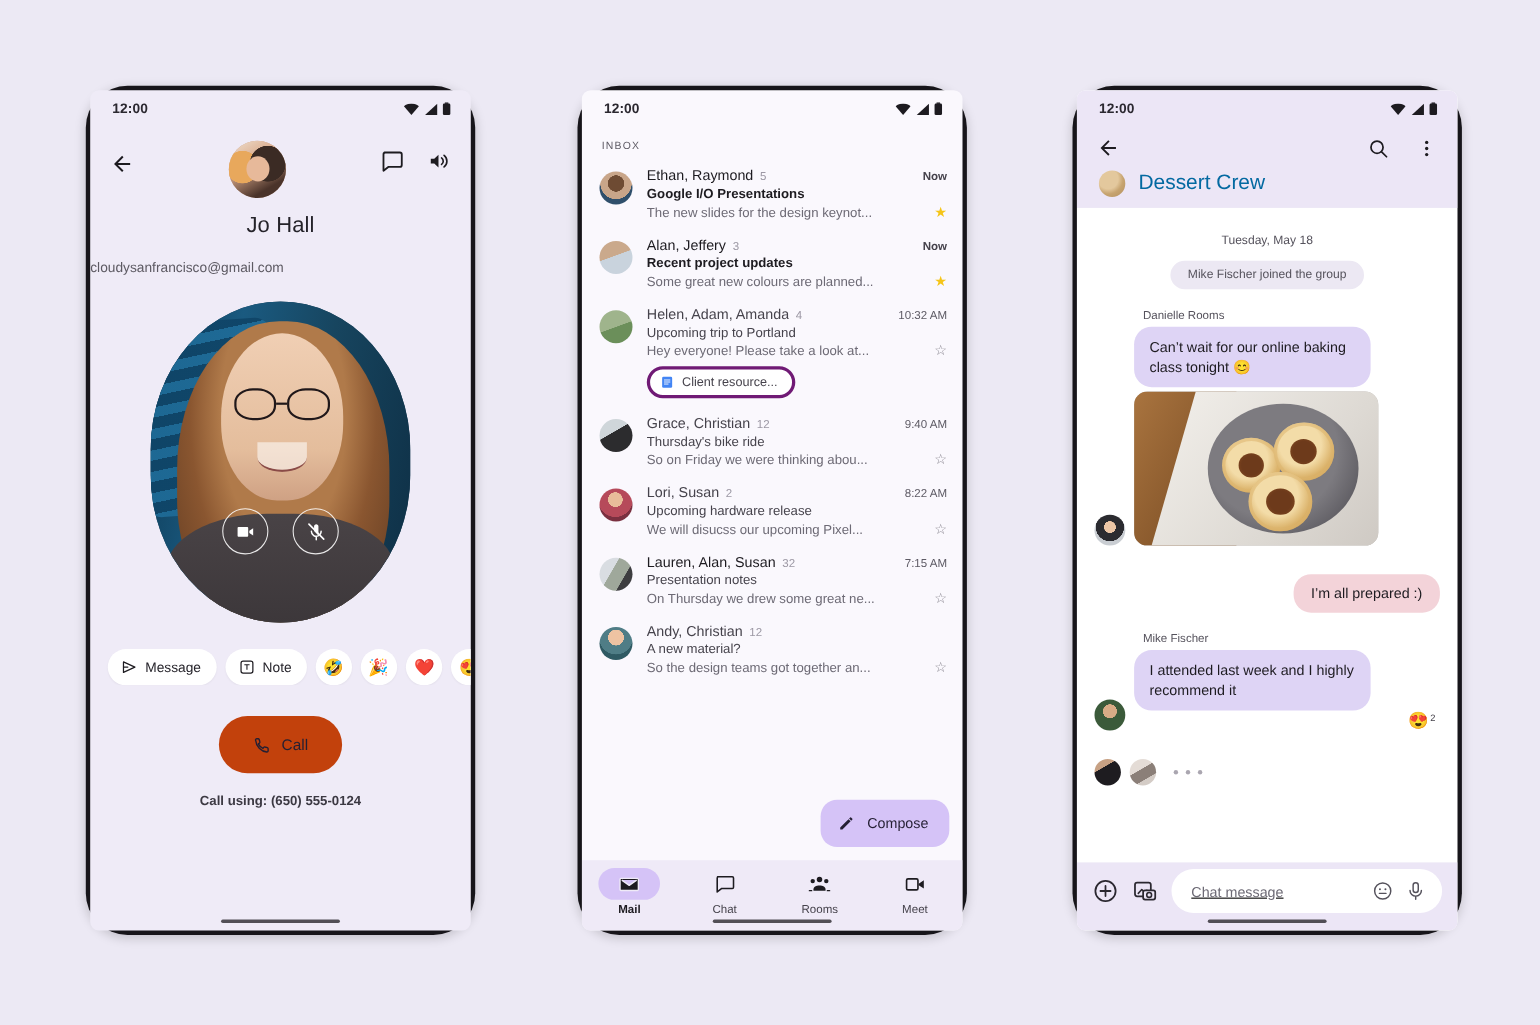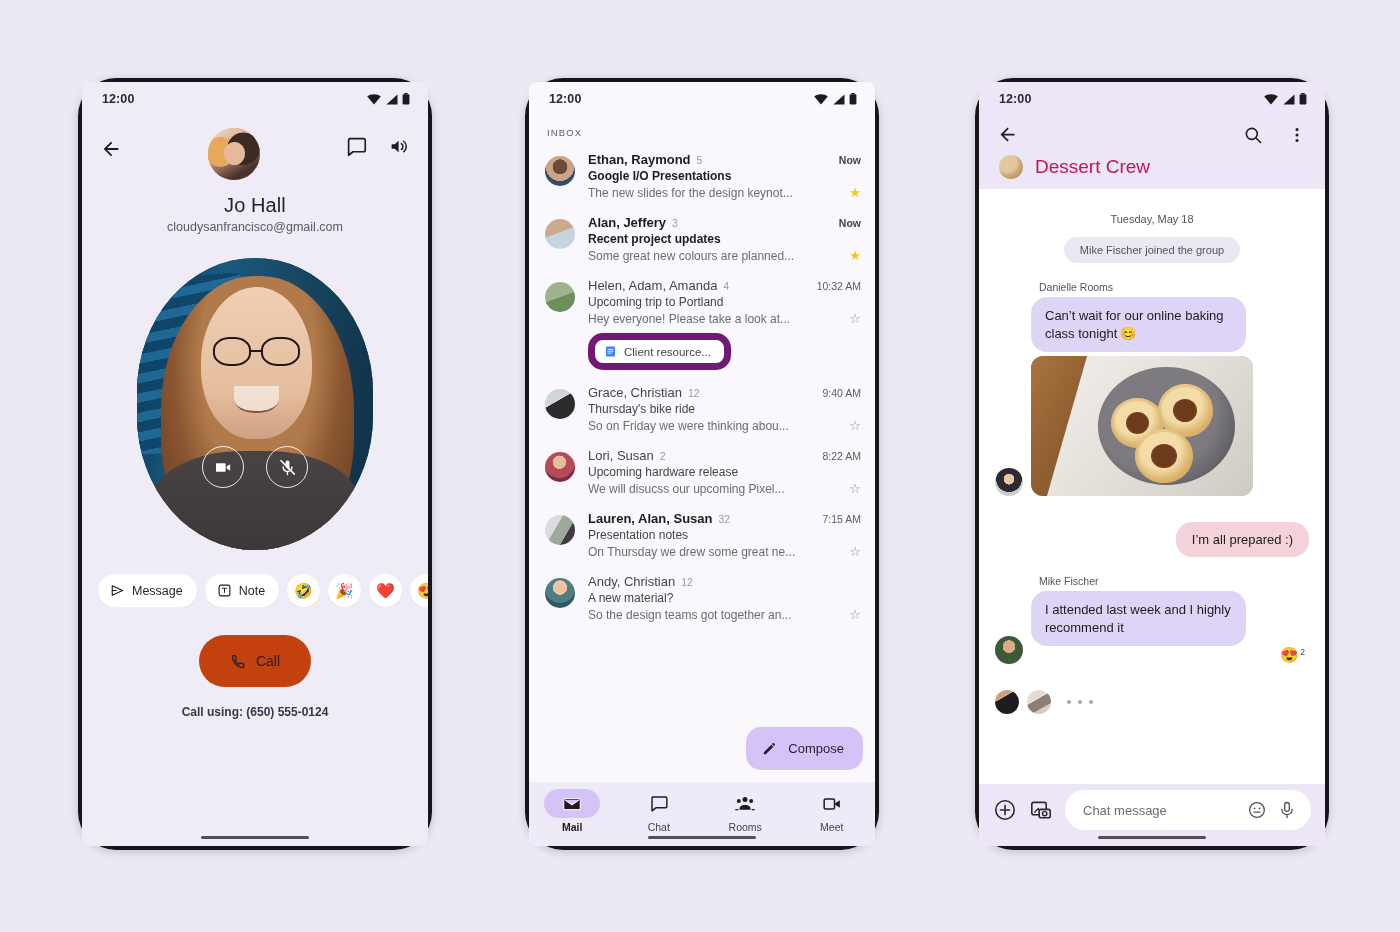--- a/index.html
+++ b/index.html
@@ -86,22 +86,22 @@
   .p1-avatar .face {
     position: absolute; left: 30%; top: 26%;
     width: 42%; height: 46%; border-radius: 50%;
     background: #e7b99a;
   }
   .p1-name {
     text-align: center; font-size: 20px; color: #25232a;
     margin-top: 14px; font-weight: 400; letter-spacing: .1px;
   }
   .p1-email {
-    text-align: center; font-size: 12.5px; color: #5d5a63;
-    margin-top: 3px;
+    text-align: left; font-size: 12.5px; color: #5d5a63;
+    margin-top: 19px;
   }
   .p1-video {
     position: relative;
     width: 236px; height: 292px;
     margin: 24px auto 0 auto;
     border-radius: 50% / 46%;
     overflow: hidden;
     background: #1a3e55;
   }
   .p1-video .vbg {
@@ -218,21 +218,21 @@
     position: relative;
   }
   .gm-ava {
     width: 30px; height: 30px; border-radius: 50%;
     flex: 0 0 30px; margin-top: 4px; overflow: hidden;
     position: relative;
   }
   .gm-body { flex: 1; min-width: 0; }
   .gm-line1 { display: flex; align-items: baseline; gap: 6px; }
   .gm-sender {
-    font-size: 13px; color: #1d1b20; font-weight: 700;
+    font-size: 13px; color: #1d1b20; font-weight: 400;
     white-space: nowrap; overflow: hidden; text-overflow: ellipsis;
   }
   .gm-sender.read { font-weight: 400; color: #46434c; }
   .gm-count { font-size: 10.5px; color: #9c98a4; }
   .gm-time {
     margin-left: auto; font-size: 10.5px; color: #46434c;
     font-weight: 700; white-space: nowrap; padding-left: 8px;
   }
   .gm-time.read { font-weight: 400; color: #5d5a64; }
   .gm-subject {
@@ -244,21 +244,21 @@
   .gm-line3 { display: flex; align-items: center; margin-top: 2px; }
   .gm-snippet {
     font-size: 12px; color: #6d6a75; flex: 1;
     white-space: nowrap; overflow: hidden; text-overflow: ellipsis;
   }
   .gm-star { flex: 0 0 18px; text-align: right; font-size: 13px; }
   .gm-star.on { color: #f5c518; }
   .gm-star.off { color: #8b8892; }
   .gm-attach {
     display: inline-flex; align-items: center; gap: 7px;
-    border: 7px solid #701a75; border-radius: 15px;
+    border: 3px solid #701a75; border-radius: 15px;
     padding: 5px 13px 5px 9px; margin-top: 7px;
     font-size: 11.5px; color: #46434c; background:#fff;
   }
   .gm-compose {
     position: absolute; right: 12px; bottom: 12px;
     height: 43px; border-radius: 15px; background: #d5c3f7;
     display: flex; align-items: center; gap: 10px;
     padding: 0 19px 0 15px;
     font-size: 13px; color: #241f33;
   }
@@ -288,21 +288,21 @@
   .ch-abrow .sp { flex: 1; }
   .ch-abicons { display: flex; gap: 24px; }
   .ch-title {
     display: flex; align-items: center; gap: 12px;
     padding: 10px 0 0 20px;
   }
   .ch-gava {
     width: 24px; height: 24px; border-radius: 50%;
     background: radial-gradient(circle at 35% 32%, #e3c89d 0 40%, #c7a470 60%, #b28f5d 100%);
   }
-  .ch-titletext { font-size: 19px; color: #be185d; }
+  .ch-titletext { font-size: 19px; color: #0369a1; }
   .ch-thread { flex: 1; position: relative; padding: 0 16px; overflow: hidden; }
   .ch-date {
     text-align: center; font-size: 11px; color: #55525c;
     margin-top: 24px;
   }
   .ch-sysmsg {
     margin: 12px auto 0 auto;
     background: #ece8f3; border-radius: 16px;
     padding: 7px 16px; font-size: 11px; color: #55525c;
     width: max-content; max-width: 90%;
@@ -380,20 +380,21 @@
   }
   .ch-inputbar {
     flex: 0 0 62px; background: #ece6f6;
     display: flex; align-items: center; gap: 12px;
     padding: 0 14px 10px 14px;
   }
   .ch-field {
     flex: 1; height: 40px; border-radius: 20px; background: #fff;
     display: flex; align-items: center; padding: 0 14px 0 18px;
     gap: 10px;
+    text-decoration: underline;
   }
   .ch-field .ph { flex: 1; font-size: 13px; color: #6d6a75; }
 
   
   .av-man1 { background: radial-gradient(circle at 50% 36%, #6e4b33 0 30%, #c8a589 31% 58%, #2f4f6b 59%); }
   .av-man2 { background: linear-gradient(160deg,#caa98c 0 45%, #c9d3dd 46%); }
   .av-land  { background: linear-gradient(160deg,#9fb48c 0 50%, #6b8f5a 51%); }
   .av-dog   { background: linear-gradient(150deg,#cfd6da 0 40%, #2c2c2e 41%); }
   .av-woman1{ background: radial-gradient(circle at 48% 34%, #e8bd9a 0 26%, #b64a5a 27% 62%, #7a3040 63%); }
   .av-group { background: linear-gradient(120deg,#d9dde2 0 38%, #9fa89b 39% 68%, #3d3d40 69%); }

